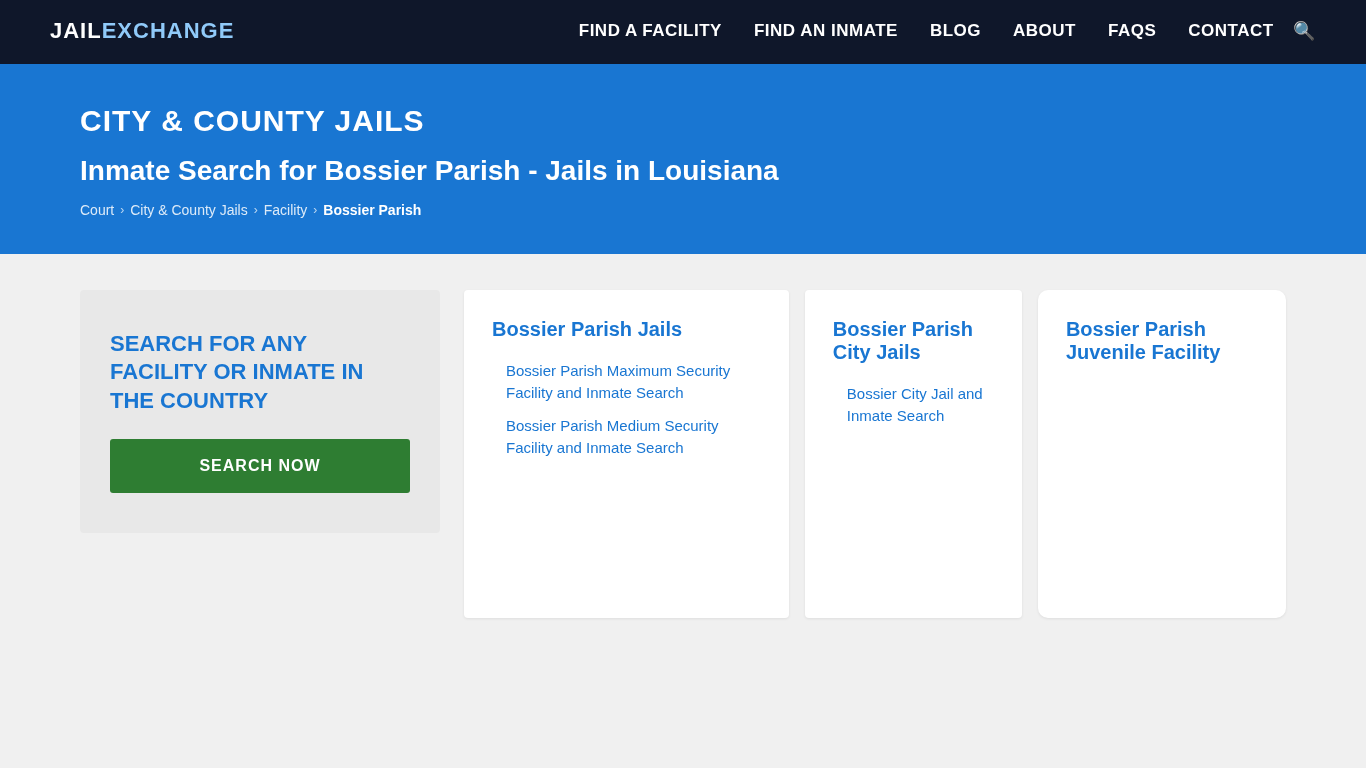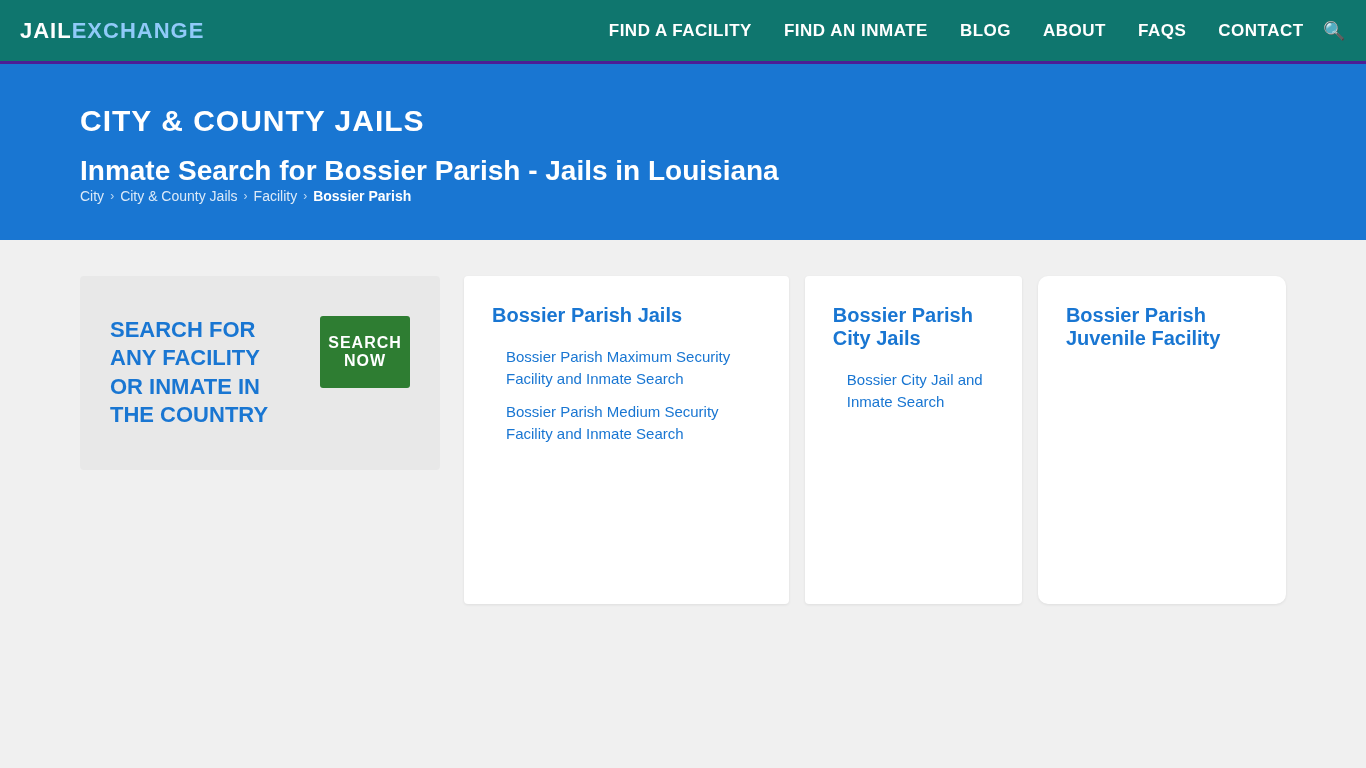--- a/index.html
+++ b/index.html
@@ -1,25 +1,25 @@
 <!DOCTYPE html>
 <html><head>
   <meta charset="utf-8">
   <style>
     * { margin: 0; padding: 0; box-sizing: border-box; }
     body { font-family: Arial, sans-serif; background: #f0f0f0; }
 
     
     .navbar {
-      background: #0f766e;
+      background: #0f172a;
       display: flex;
       align-items: center;
-      padding: 0 20px;
+      padding: 0 50px;
       height: 64px;
-      border-bottom: 3px solid #4c1d95;
+      border-bottom: 3px solid #0f172a;
     }
     .logo {
       font-size: 22px;
       font-weight: 900;
       color: #fff;
       letter-spacing: 1px;
       text-transform: uppercase;
       flex: 0 0 auto;
     }
     .logo span {
@@ -59,20 +59,21 @@
     .hero-category {
       font-size: 30px;
       font-weight: 900;
       letter-spacing: 1px;
       margin-bottom: 16px;
       text-transform: uppercase;
     }
     .hero-title {
       font-size: 28px;
       font-weight: 700;
+      margin-bottom: 14px;
       line-height: 1.2;
     }
     .hero-desc {
       font-size: 14px;
       color: rgba(255,255,255,0.92);
       max-width: 900px;
       line-height: 1.6;
       margin-bottom: 18px;
     }
     .breadcrumb {
@@ -106,21 +107,21 @@
 
     
     .sidebar {
       flex: 0 0 360px;
     }
     .search-box {
       background: #e8e8e8;
       border-radius: 4px;
       padding: 40px 30px;
       display: flex;
-      flex-direction: row;
+      flex-direction: column;
       align-items: flex-start;
       gap: 24px;
     }
     .search-box-title {
       font-size: 22px;
       font-weight: 700;
       color: #1976D2;
       line-height: 1.3;
     }
     .search-btn {
@@ -191,21 +192,21 @@
     <li><a href="#">FAQs</a></li>
     <li><a href="#">CONTACT</a></li>
   </ul>
   <div class="nav-search">🔍</div>
 </nav>
 
 <section class="hero">
   <div class="hero-category">CITY &amp; COUNTY JAILS</div>
   <div class="hero-title">Inmate Search for Bossier Parish - Jails in Louisiana</div>
   <nav class="breadcrumb">
-    <a href="#">City</a>
+    <a href="#">Court</a>
     <span class="sep">›</span>
     <a href="#">City &amp; County Jails</a>
     <span class="sep">›</span>
     <a href="#">Facility</a>
     <span class="sep">›</span>
     <span class="current">Bossier Parish</span>
   </nav>
 </section>
 
 <div class="main-content">

